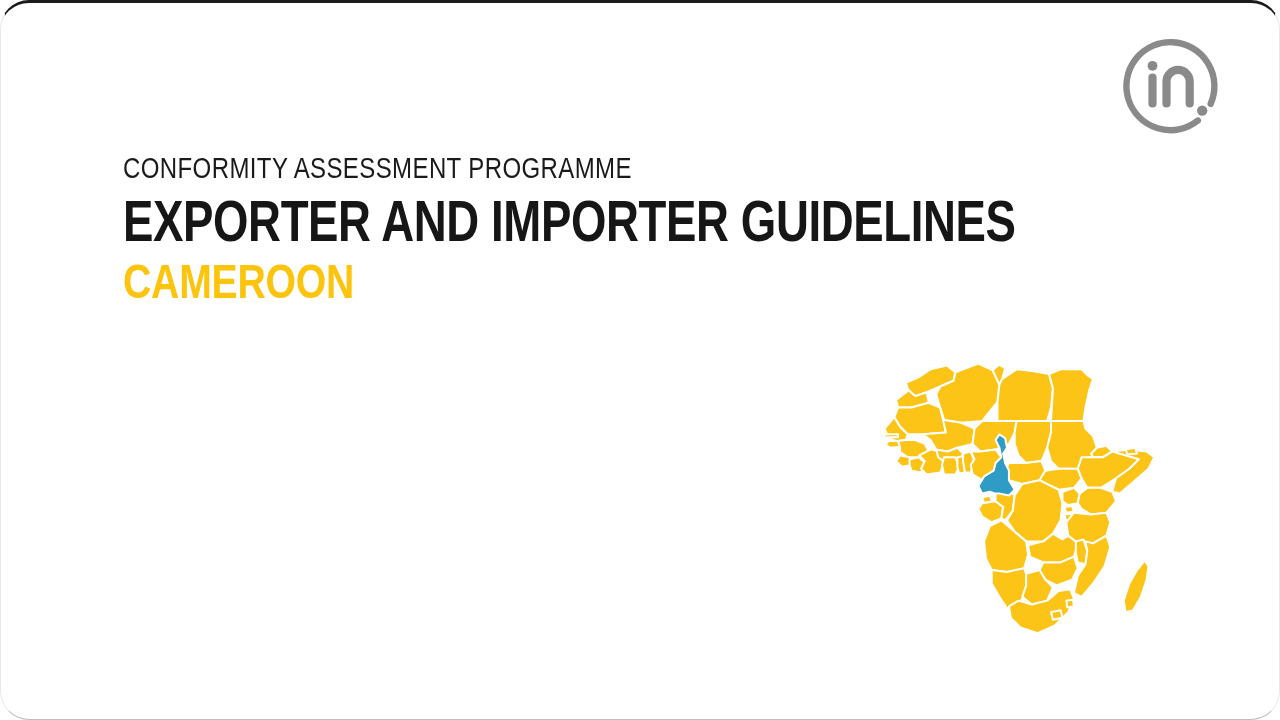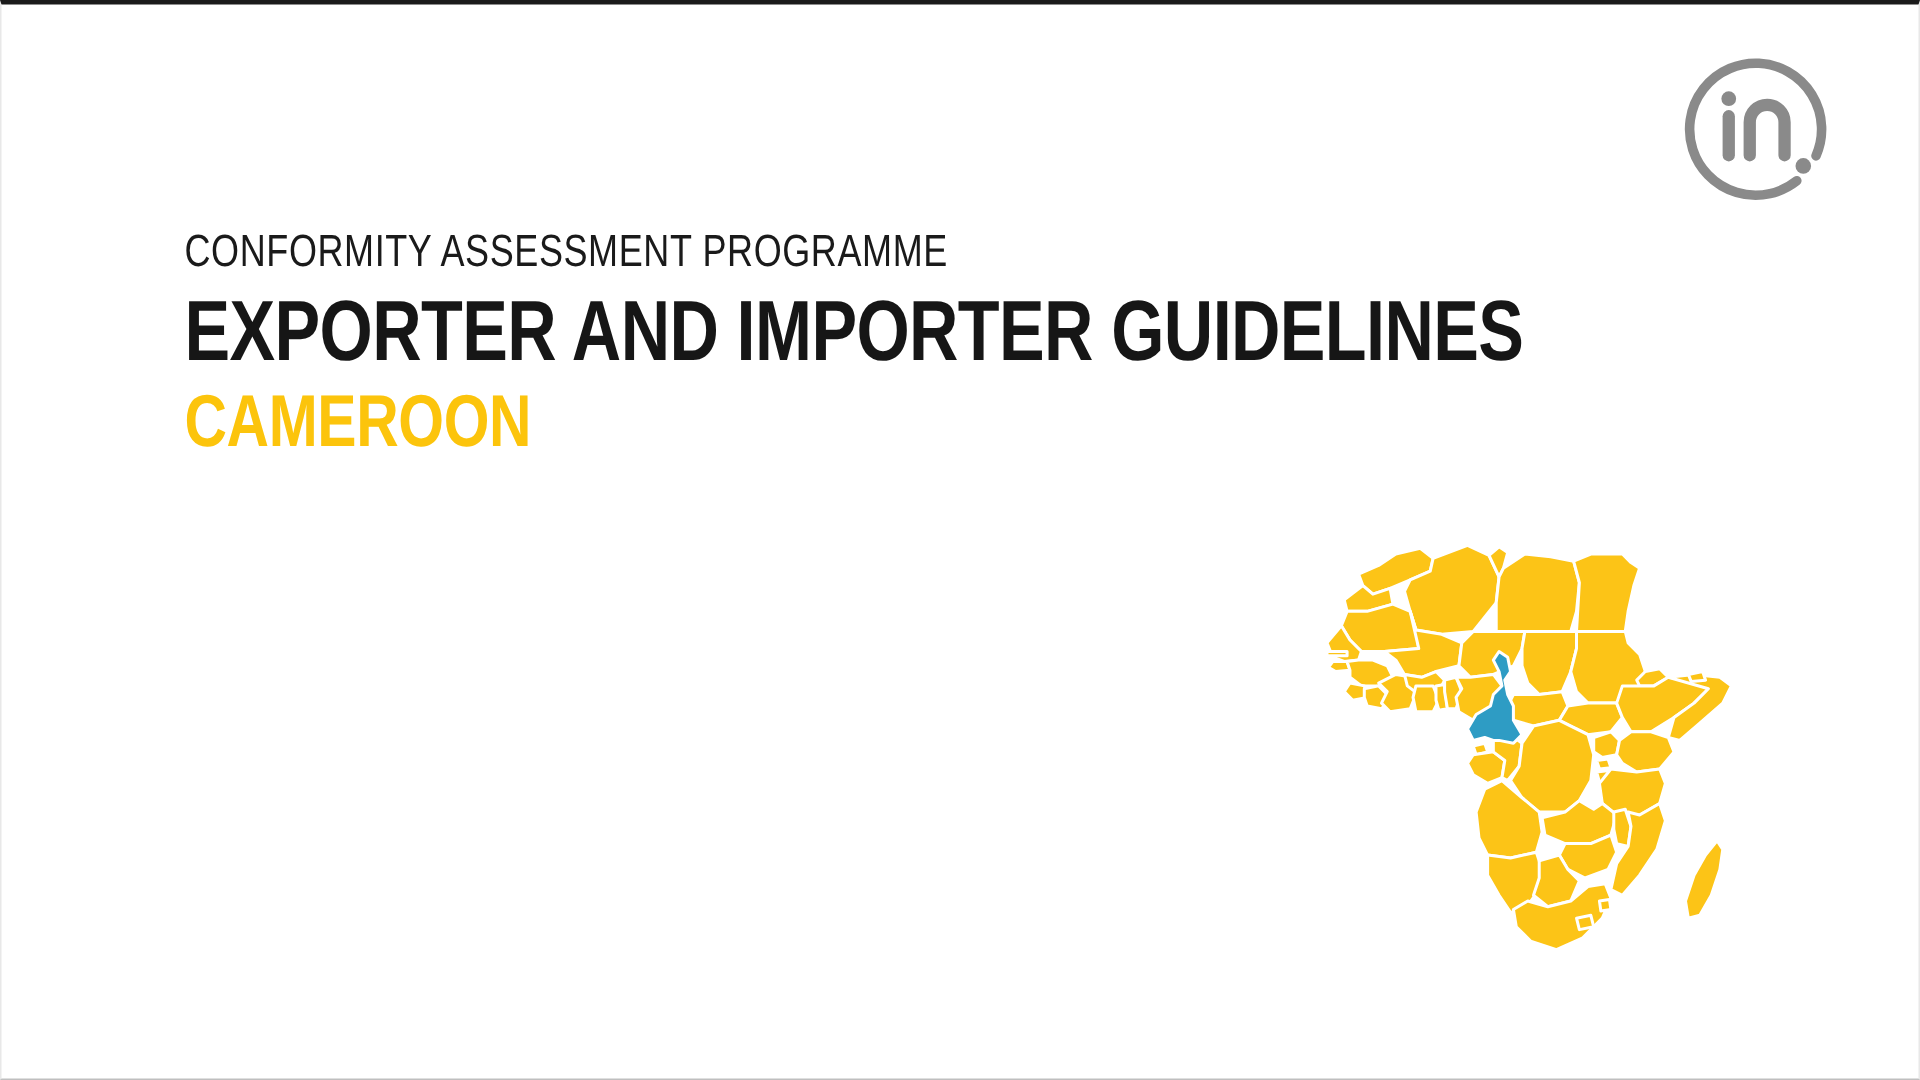--- a/index.html
+++ b/index.html
@@ -101,21 +101,21 @@
   .country-shape {
     stroke: #ffffff;
     stroke-width: 2.1;
     stroke-linejoin: round;
     stroke-linecap: round;
   }
 </style>
 </head>
 <body>
 
-<div id="slide" style="background: rgb(255, 255, 255);">
+<div id="slide" style="background: rgb(255, 255, 255); border-radius: 29px;">
 
   <div id="brand-logo">
     <svg viewBox="0 0 112 108" xmlns="http://www.w3.org/2000/svg" aria-hidden="true">
 
       <g>
         <path d="M93.5 78.5
                  A44 44 0 1 0 78.5 93.2" fill="none" stroke="#8a8a8a" stroke-width="6.4" stroke-linecap="round" transform="rotate(-8 55 53)"></path>
       </g>
 
       <path d="M38.5 46.5 L38.5 72.5" fill="none" stroke="#8a8a8a" stroke-width="8.2" stroke-linecap="round"></path>

